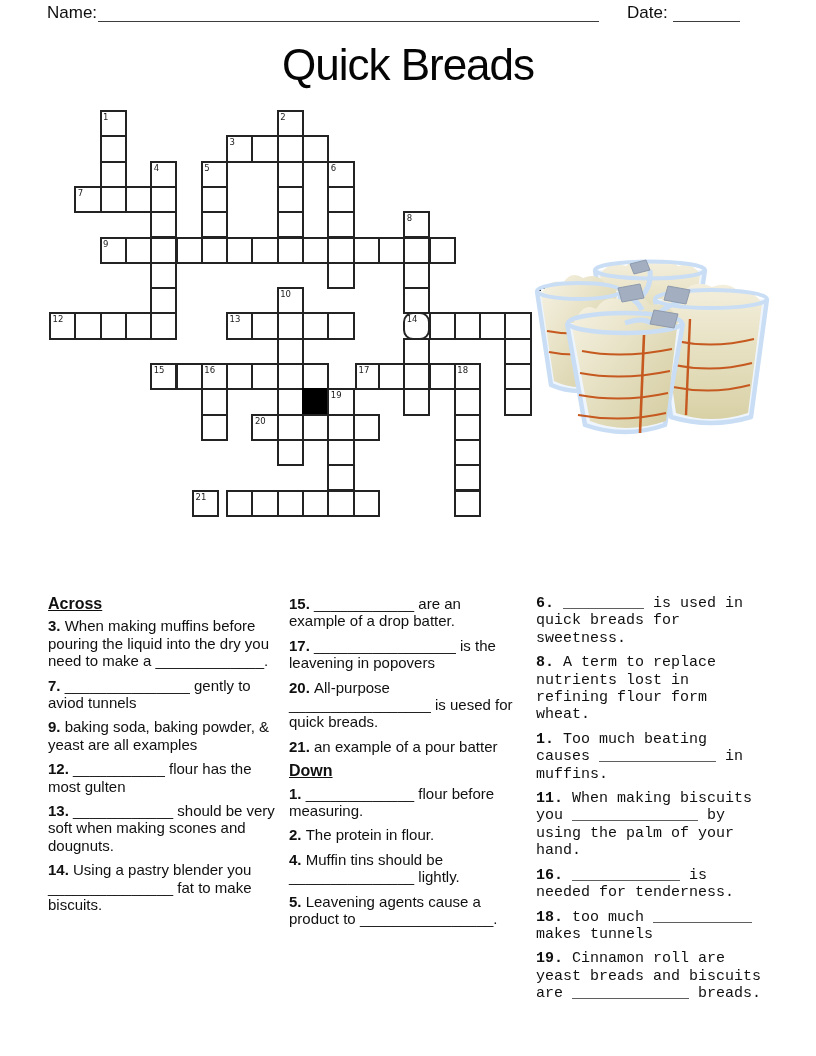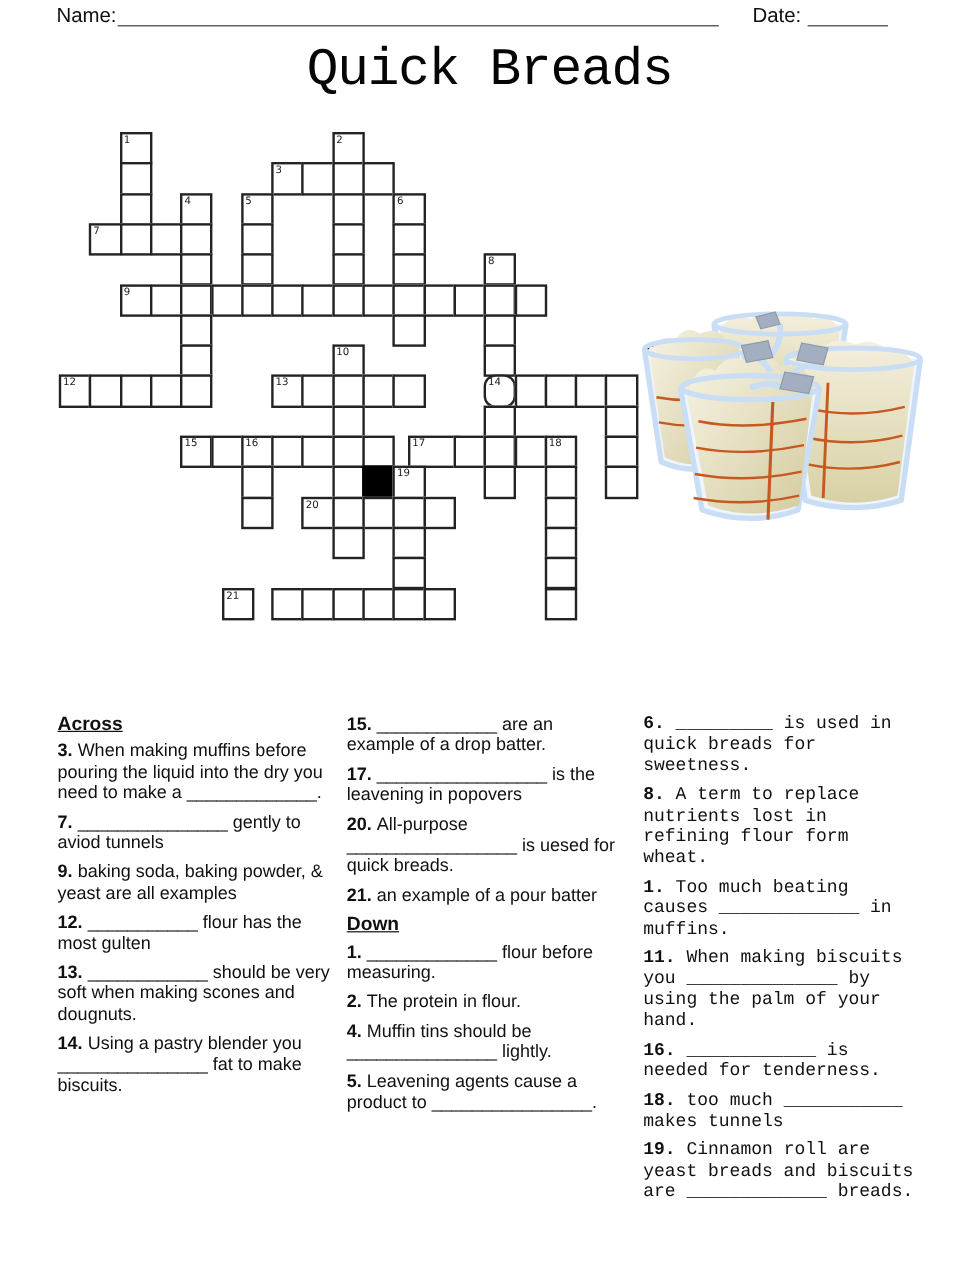--- a/index.html
+++ b/index.html
@@ -6,22 +6,22 @@
   .page{position:relative;width:816px;height:1056px;background:#ffffff;
         font-family:"Liberation Sans",sans-serif;color:#000;overflow:hidden;}
 
   
   .hdr-label{position:absolute;font-size:17px;color:#0f0f0f;}
   .lbl-name{left:47px;top:3px;}
   .lbl-date{left:627px;top:3px;}
   .fill-line{position:absolute;border-bottom:1.6px solid #3c3c3c;height:0;}
   .line-name{left:98px;top:21px;width:501px;}
   .line-date{left:673px;top:21px;width:67px;}
-  .title{position:absolute;left:0;right:0;top:34px;text-align:center;
-         font-family:Liberation Mono, monospace;
+  .title{position:absolute;left:0;right:0;top:40px;text-align:center;
+         font-family:Liberation Sans, sans-serif;
          font-size:44px;font-weight:500;color:#050505;letter-spacing:-1px;}
 
   
   #grid{position:absolute;left:49px;top:110px;}
   .cell{position:absolute;width:27.3px;height:27.3px;box-sizing:border-box;
         border:2px solid #232323;background:#fff;}
   .cell.black{background:#000;border-color:#000;}
   .cnum{position:absolute;left:1.5px;top:0px;font-size:8.5px;line-height:10px;
         font-family:"DejaVu Sans",sans-serif;color:#222;}
 
@@ -145,21 +145,21 @@
         <span class="cnum">15</span>
       </div>
       <div class="cell" style="left: 126.5px; top: 253px;"></div>
       <div class="cell" style="left: 151.8px; top: 253px;">
         <span class="cnum">16</span>
       </div>
       <div class="cell" style="left: 177.1px; top: 253px;"></div>
       <div class="cell" style="left: 202.4px; top: 253px;"></div>
       <div class="cell" style="left: 227.7px; top: 253px;"></div>
       <div class="cell" style="left: 253px; top: 253px;"></div>
-      <div class="cell" style="left: 291px; top: 253px; padding-left: 39px;">
+      <div class="cell" style="left: 306px; top: 253px; padding-left: 39px;">
         <span class="cnum">17</span>
       </div>
       <div class="cell" style="left: 328.9px; top: 253px;"></div>
       <div class="cell" style="left: 354.2px; top: 253px;"></div>
       <div class="cell" style="left: 379.5px; top: 253px;"></div>
       <div class="cell" style="left: 404.8px; top: 253px;">
         <span class="cnum">18</span>
       </div>
       <div class="cell" style="left: 455.4px; top: 253px;"></div>
       <div class="cell" style="left: 151.8px; top: 278.3px;"></div>
@@ -178,21 +178,21 @@
       <div class="cell" style="left: 227.7px; top: 303.6px;"></div>
       <div class="cell" style="left: 253px; top: 303.6px;"></div>
       <div class="cell" style="left: 278.3px; top: 303.6px;"></div>
       <div class="cell" style="left: 303.6px; top: 303.6px;"></div>
       <div class="cell" style="left: 404.8px; top: 303.6px;"></div>
       <div class="cell" style="left: 227.7px; top: 328.9px;"></div>
       <div class="cell" style="left: 278.3px; top: 328.9px;"></div>
       <div class="cell" style="left: 404.8px; top: 328.9px;"></div>
       <div class="cell" style="left: 278.3px; top: 354.2px;"></div>
       <div class="cell" style="left: 404.8px; top: 354.2px;"></div>
-      <div class="cell" style="left: 136px; top: 379.5px;">
+      <div class="cell" style="left: 143px; top: 379.5px;">
         <span class="cnum">21</span>
       </div>
       <div class="cell" style="left: 177.1px; top: 379.5px;"></div>
       <div class="cell" style="left: 202.4px; top: 379.5px;"></div>
       <div class="cell" style="left: 227.7px; top: 379.5px;"></div>
       <div class="cell" style="left: 253px; top: 379.5px;"></div>
       <div class="cell" style="left: 278.3px; top: 379.5px;"></div>
       <div class="cell" style="left: 303.6px; top: 379.5px;"></div>
       <div class="cell" style="left: 404.8px; top: 379.5px;"></div>
     </div>

